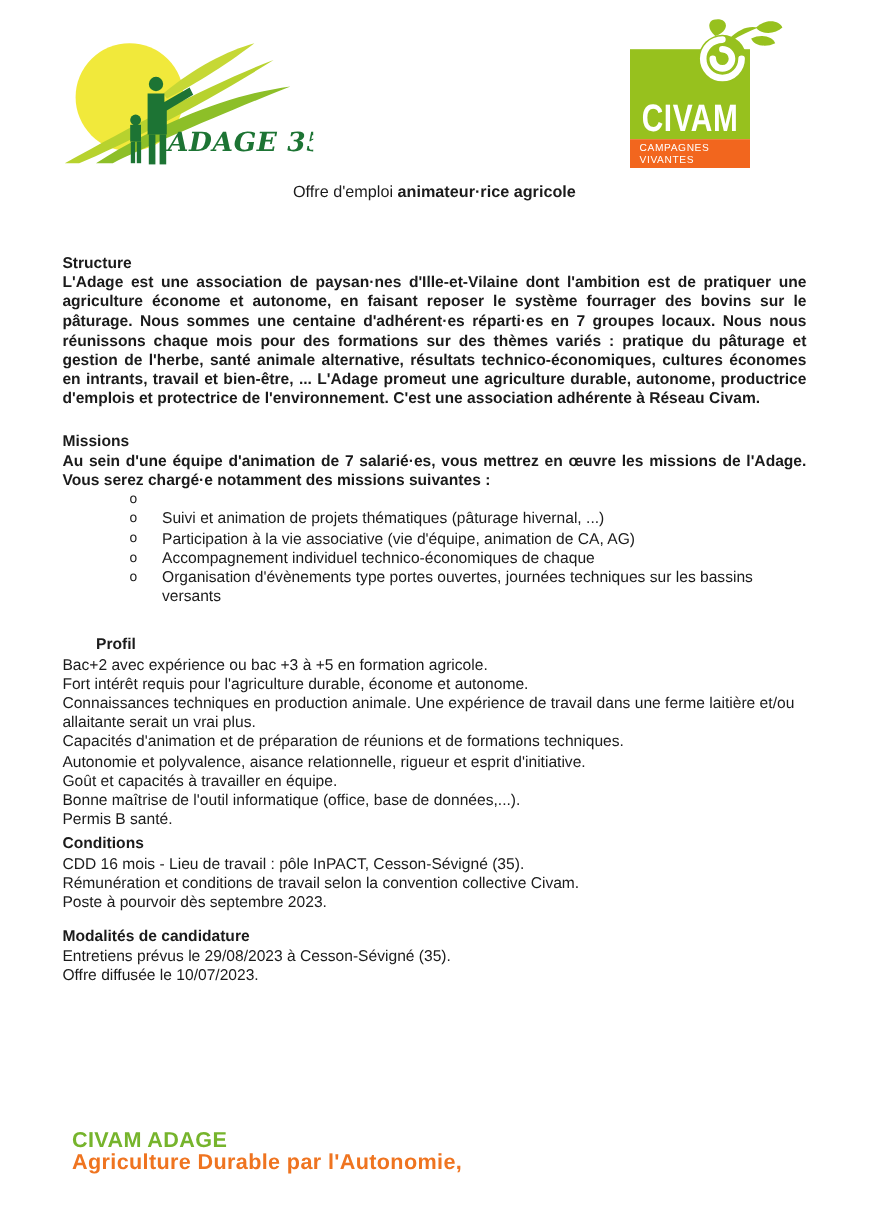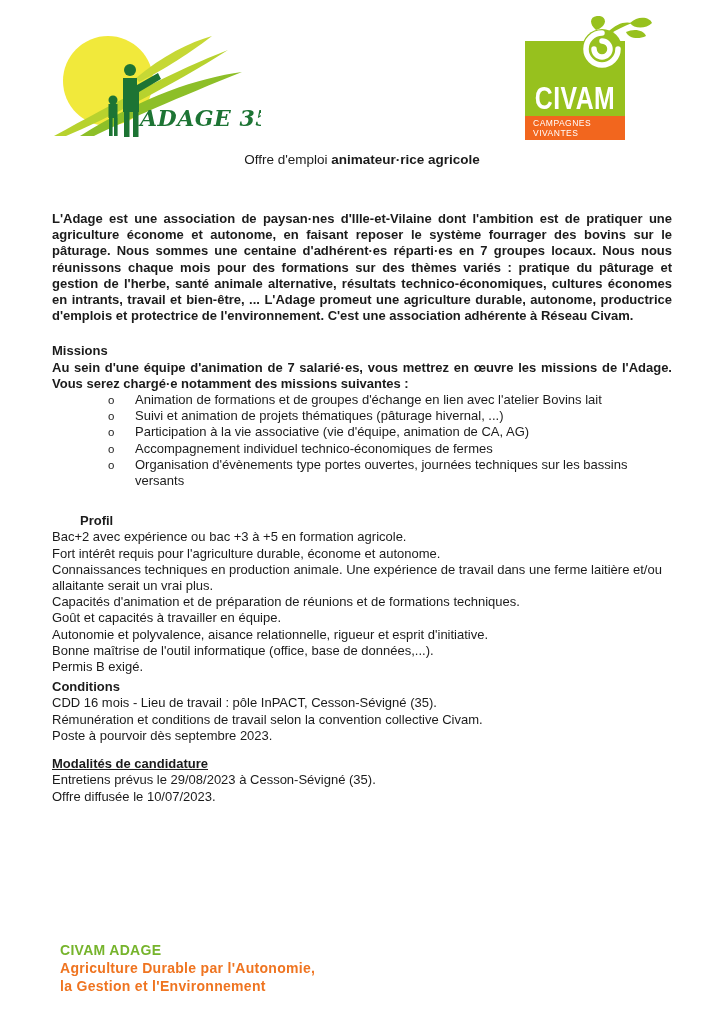--- a/index.html
+++ b/index.html
@@ -24,34 +24,34 @@
   }
   .doc-title strong { font-weight: bold; }
   
   .content { position: absolute; left: 52px; top: 211px; width: 620px; }
   .content p { margin: 0; font-weight: bold; }
   .sec-h { font-weight: bold; }
   .just { text-align: justify; }
   .mt-missions   { margin-top: 19px; }
   .mt-profil     { margin-top: 24px; margin-left: 28px; }
   .mt-conditions { margin-top: 4px; }
-  .mt-modalites  { margin-top: 12px; text-decoration: underline; }
+  .mt-modalites  { margin-top: 12px; }
   
   .bullet-row { display: flex; align-items: flex-start; }
   .bullet-marker {
     margin-left: 56px; width: 27px; flex: 0 0 27px;
     font-size: 11.5px; line-height: 16.2px;
   }
   .bullet-text { flex: 1; }
   
   .email-link { color: #2e74c9; text-decoration: underline; cursor: pointer; }
   
   .footer {
     position: absolute; left: 60px; top: 941px;
-    font-size: 14px; font-weight: bold; line-height: 18px; letter-spacing: 0.3px;
+    font-size: 18px; font-weight: bold; line-height: 18px; letter-spacing: 0.3px;
   }
   .f-green  { color: #76b42c; }
   .f-orange { color: #ef7420; }
 </style>
 </head>
 <body>
 
 <div class="page">
 
   <div class="adage-logo">
@@ -94,67 +94,66 @@
       <rect x="5" y="100" width="100" height="24" fill="#f2661e"></rect>
       <text x="13" y="110" font-family="Liberation Sans, sans-serif" font-size="8.5" fill="#ffffff" letter-spacing="0.5">CAMPAGNES</text>
       <text x="13" y="119.5" font-family="Liberation Sans, sans-serif" font-size="8.5" fill="#ffffff" letter-spacing="0.5">VIVANTES</text>
     </svg>
   </div>
 
   <div class="doc-title"><span>Offre d'emploi </span><strong>animateur·rice agricole</strong></div>
 
   <div class="content">
 
+    <div class="sec-h">Structure</div>
     <p class="just">L'Adage est une association de paysan·nes d'Ille-et-Vilaine dont l'ambition est de pratiquer une agriculture économe et autonome, en faisant reposer le système fourrager des bovins sur le pâturage. Nous sommes une centaine d'adhérent·es réparti·es en 7 groupes locaux. Nous nous réunissons chaque mois pour des formations sur des thèmes variés : pratique du pâturage et gestion de l'herbe, santé animale alternative, résultats technico-économiques, cultures économes en intrants, travail et bien-être, ... L'Adage promeut une agriculture durable, autonome, productrice d'emplois et protectrice de l'environnement. C'est une association adhérente à Réseau Civam.</p>
 
     <div class="sec-h mt-missions">Missions</div>
     <p class="just">Au sein d'une équipe d'animation de 7 salarié·es, vous mettrez en œuvre les missions de l'Adage. Vous serez chargé·e notamment des missions suivantes :</p>
     <div>
       <div class="bullet-row">
           <span class="bullet-marker">o</span>
-          <span class="bullet-text">Animation de formations et de groupes d'échange en lien avec l'atelier Bovins lait</span>
         </div>
       <div class="bullet-row">
           <span class="bullet-marker">o</span>
           <span class="bullet-text">Suivi et animation de projets thématiques (pâturage hivernal, ...)</span>
         </div>
       <div class="bullet-row">
           <span class="bullet-marker">o</span>
           <span class="bullet-text">Participation à la vie associative (vie d'équipe, animation de CA, AG)</span>
         </div>
       <div class="bullet-row">
           <span class="bullet-marker">o</span>
-          <span class="bullet-text">Accompagnement individuel technico-économiques de fermes</span>
+          <span class="bullet-text">Accompagnement individuel technico-économiques de chaque</span>
         </div>
       <div class="bullet-row">
           <span class="bullet-marker">o</span>
           <span class="bullet-text">Organisation d'évènements type portes ouvertes, journées techniques sur les bassins versants</span>
         </div>
     </div>
 
     <div class="sec-h mt-profil">Profil</div>
     <div>Bac+2 avec expérience ou bac +3 à +5 en formation agricole.</div>
     <div>Fort intérêt requis pour l'agriculture durable, économe et autonome.</div>
     <div>Connaissances techniques en production animale. Une expérience de travail dans une ferme laitière et/ou allaitante serait un vrai plus.</div>
     <div>Capacités d'animation et de préparation de réunions et de formations techniques.</div>
+    <div>Autonomie et polyvalence, aisance relationnelle, rigueur et esprit d'initiative.</div>
     <div>Goût et capacités à travailler en équipe.</div>
-    <div>Autonomie et polyvalence, aisance relationnelle, rigueur et esprit d'initiative.</div>
     <div>Bonne maîtrise de l'outil informatique (office, base de données,...).</div>
-    <div>Permis B exigé.</div>
+    <div>Permis B santé.</div>
 
     <div class="sec-h mt-conditions">Conditions</div>
     <div>CDD 16 mois - Lieu de travail : pôle InPACT, Cesson-Sévigné (35).</div>
     <div>Rémunération et conditions de travail selon la convention collective Civam.</div>
     <div>Poste à pourvoir dès septembre 2023.</div>
 
     <div class="sec-h mt-modalites">Modalités de candidature</div>
     <div>Entretiens prévus le 29/08/2023 à Cesson-Sévigné (35).</div>
     <div>Offre diffusée le 10/07/2023.</div>
 
   </div>
 
   <div class="footer">
     <div class="f-green">CIVAM ADAGE</div>
     <div class="f-orange">Agriculture Durable par l'Autonomie,</div>
-    <div class="f-orange">la Gestion et l'Environnement</div>
   </div>
 
 </div>
 
 </body></html>

